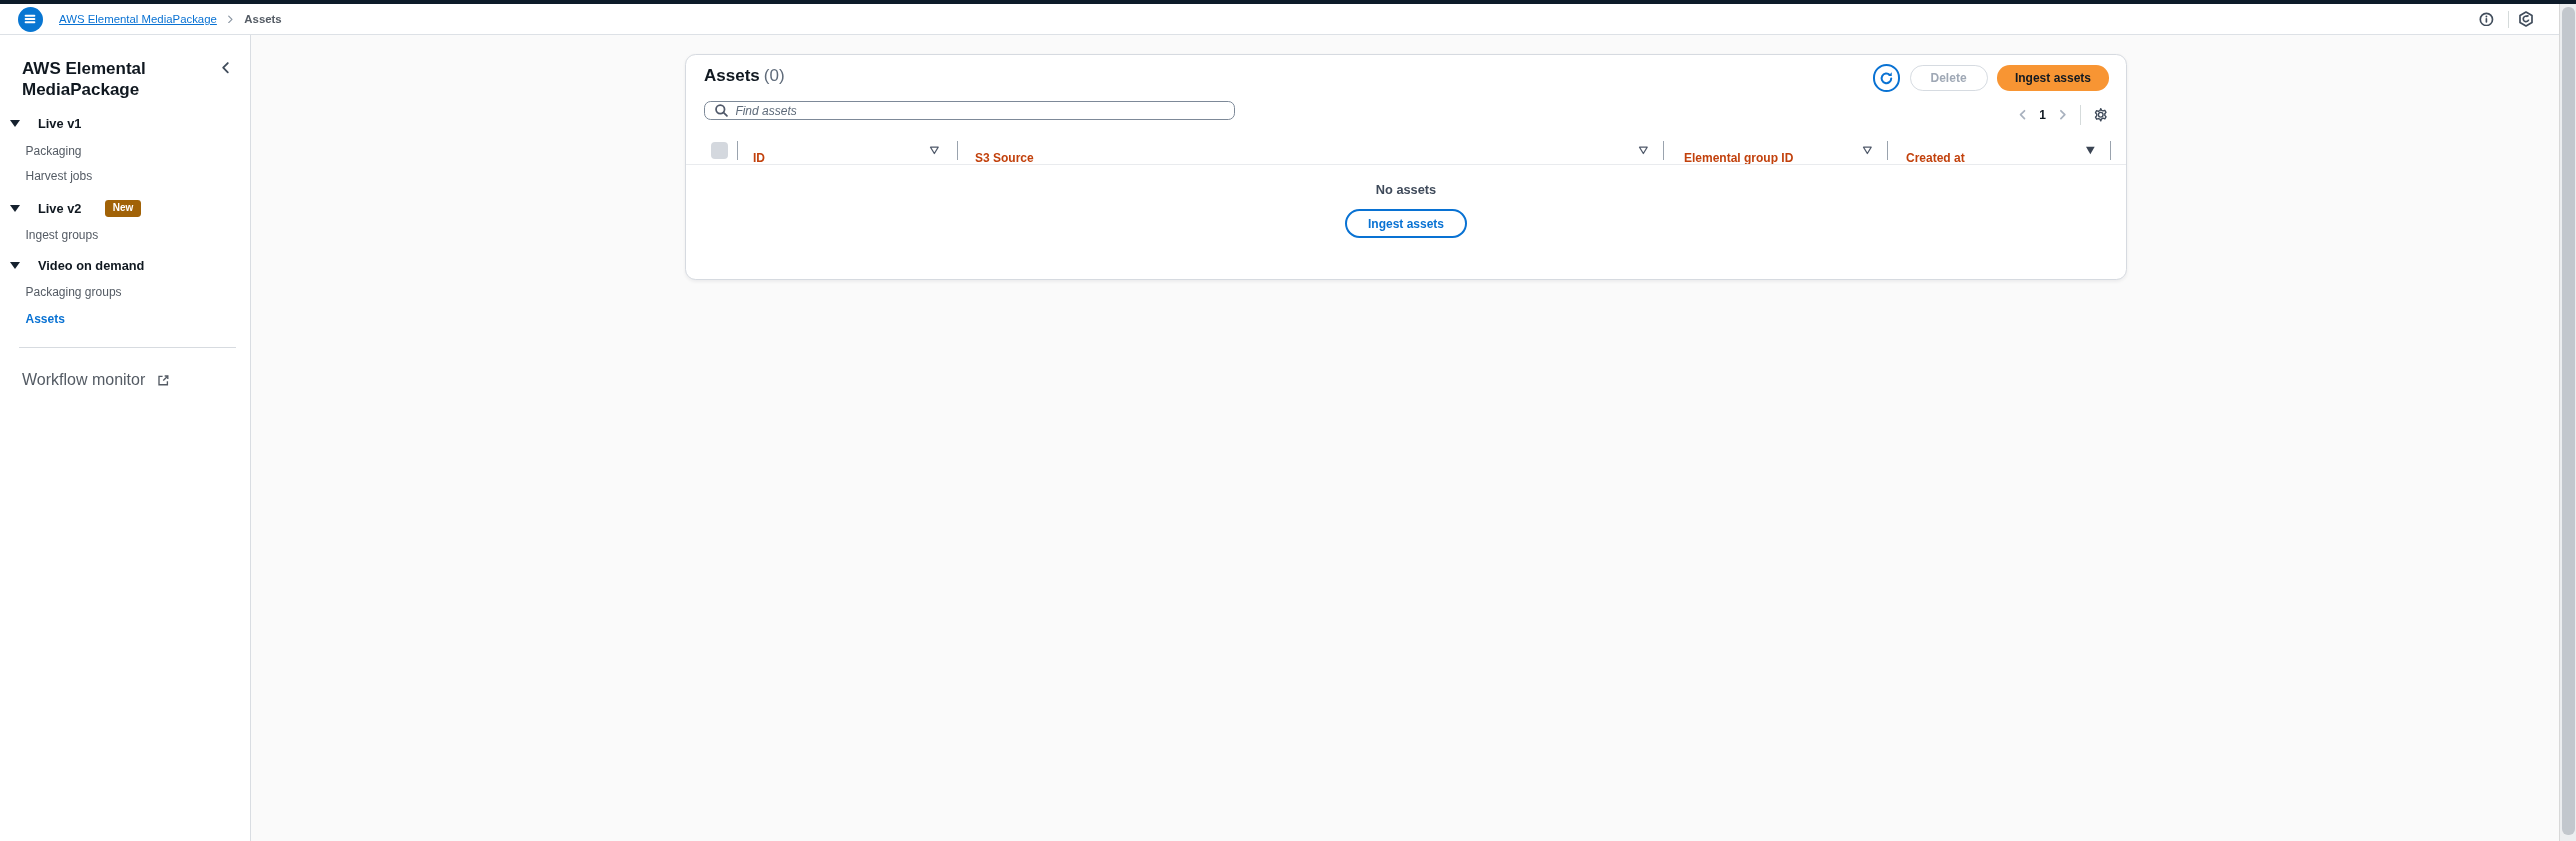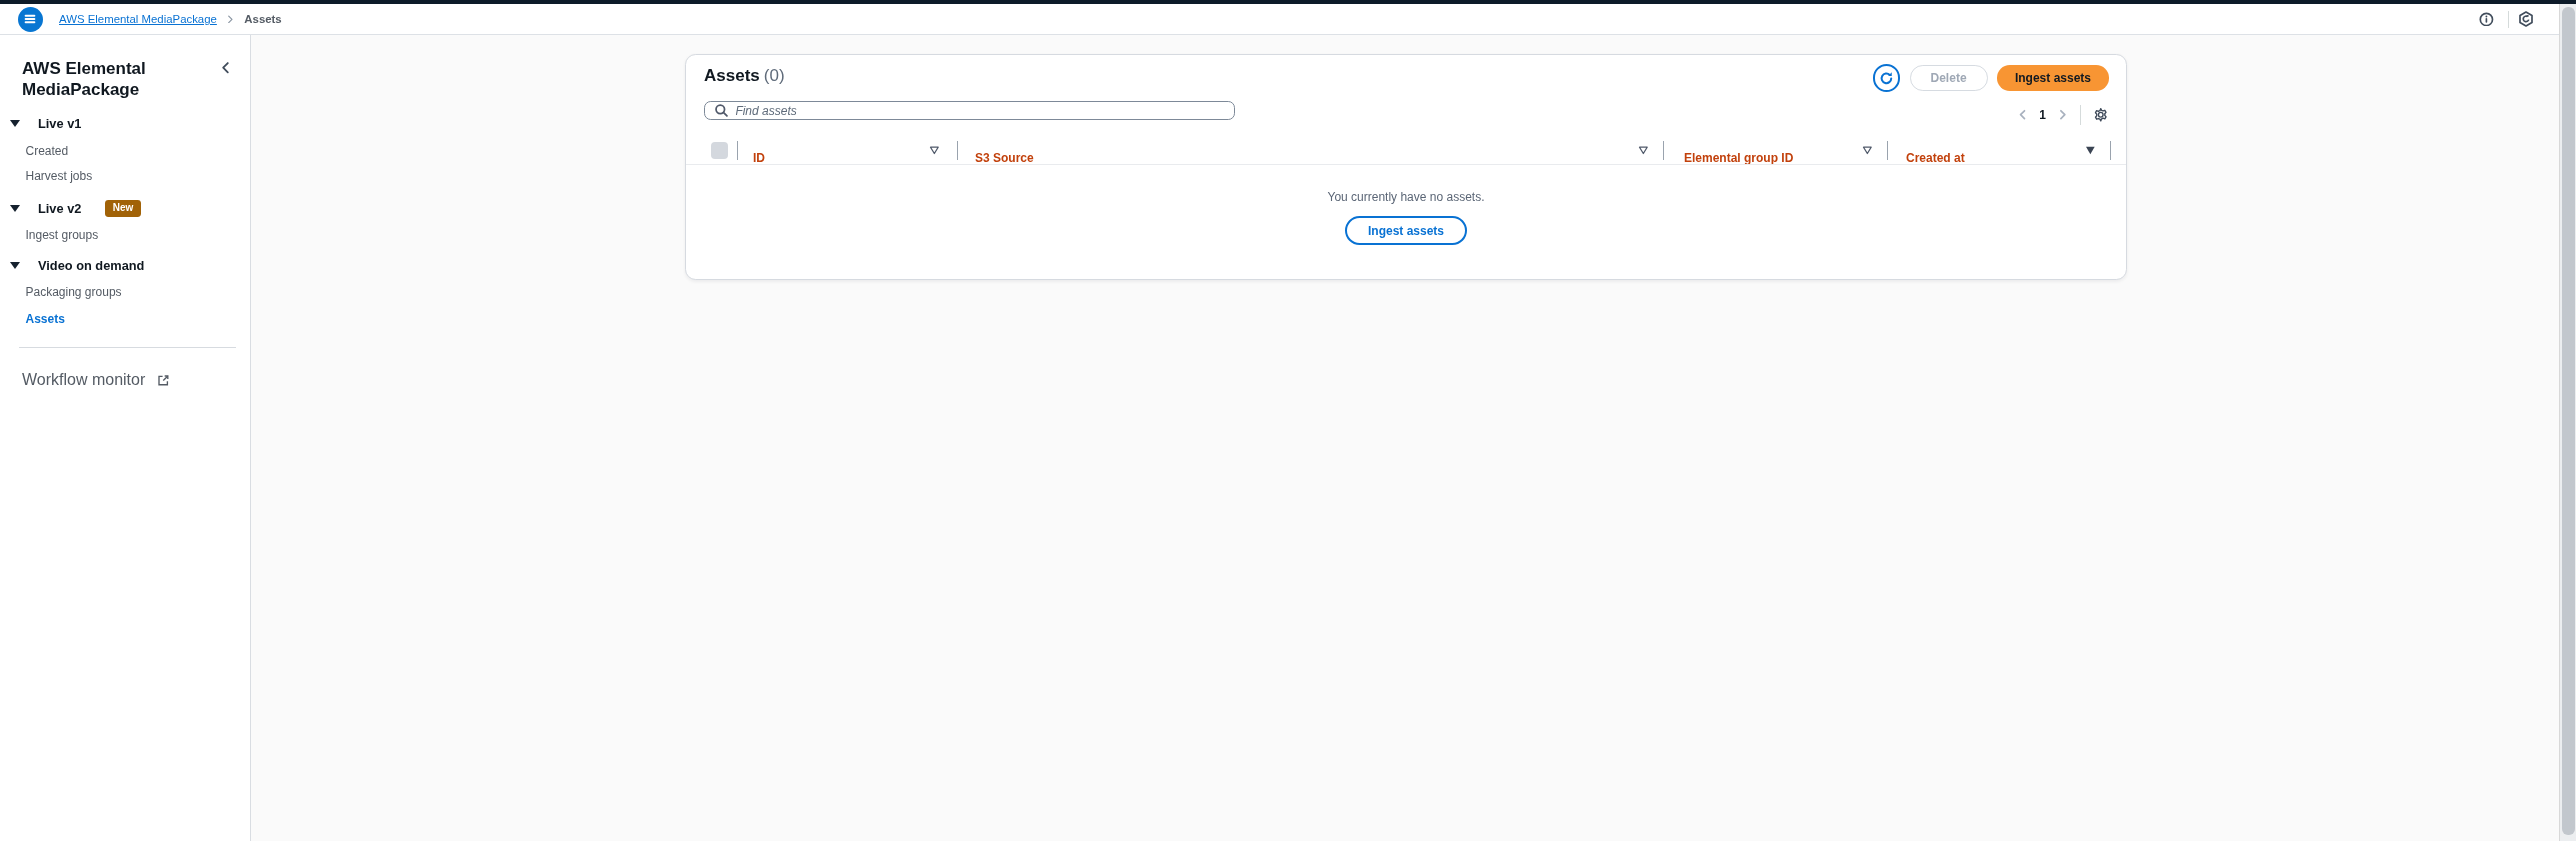--- a/index.html
+++ b/index.html
@@ -176,21 +176,21 @@
       <svg width="13.4" height="13.4" viewBox="0 0 16 16">
           <path d="M10.5 2.5 5 8l5.5 5.5" stroke="#414d5c" stroke-width="2.2" fill="none" stroke-linecap="round" stroke-linejoin="round"></path>
         </svg>
     </span>
   </button>
 
   <button class="side-section-header" style="top:81px">
     <span class="tri-down"></span>
     <span class="side-section-label">Live v1</span>
   </button>
-  <button class="side-item" style="top:109px">Created</button>
+  <button class="side-item" style="top:109px">Packaging</button>
   <button class="side-item" style="top:134px">Harvest jobs</button>
 
   <button class="side-section-header" style="top:165px">
     <span class="tri-down"></span>
     <span class="side-section-label">Live v2</span>
     <span class="badge-new">New</span>
   </button>
   <button class="side-item" style="top:193px">Ingest groups</button>
 
   <button class="side-section-header" style="top:223px">
@@ -302,21 +302,21 @@
       <button class="th-sort" style="left:1399px">
         <svg width="10.7" height="8.7" viewBox="0 0 12 10">
             <path d="M1 0.8h10L6 9.4Z" fill="#3a4453"></path>
           </svg>
       </button>
       <span class="th-div" style="left:1424px"></span>
     </div>
     <div class="header-rule"></div>
 
     <div class="empty">
-      <div class="empty-msg">You currently have no assets.</div>
+      <div class="empty-title">No assets</div>
       <button class="btn-ingest-empty">Ingest assets</button>
     </div>
   </section>
 </main>
 
 <div class="scrollbar-track">
   <div class="scrollbar-thumb"></div>
 </div>
 
 

